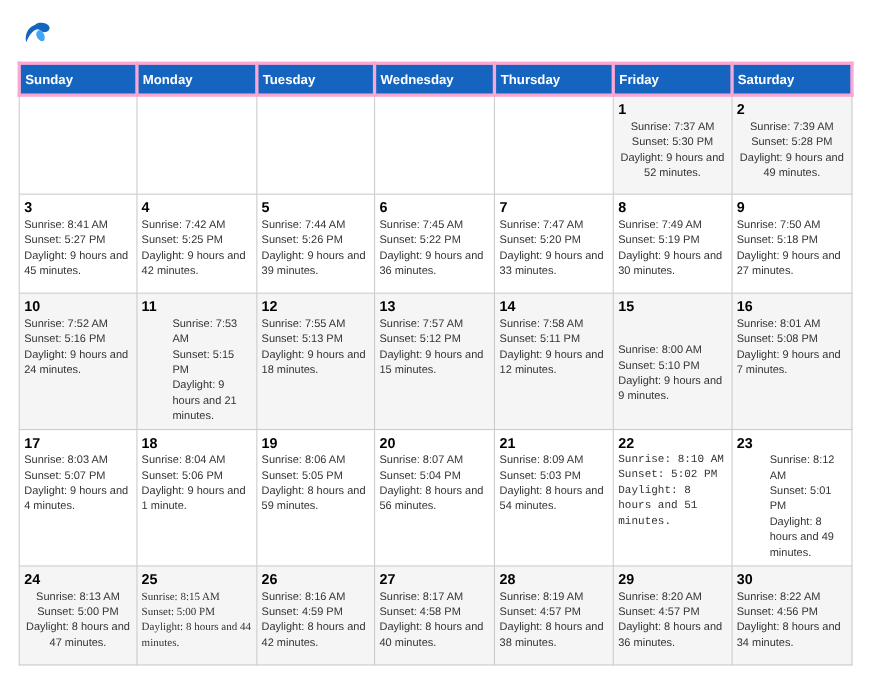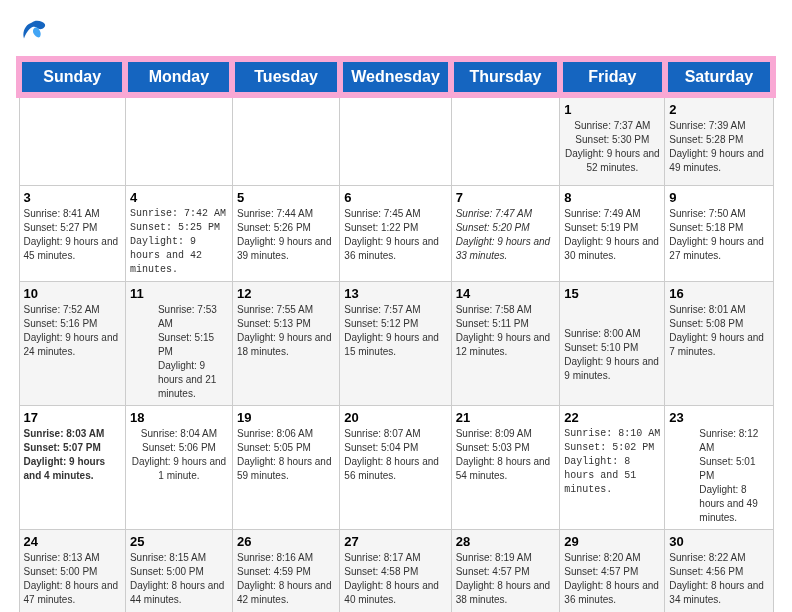--- a/index.html
+++ b/index.html
@@ -44,24 +44,24 @@
       color: #555;
     }
     table {
       width: 100%;
       border-collapse: collapse;
       font-size: 11px;
     }
     thead tr th {
       background-color: #1565c0;
       color: #fff;
-      text-align: center;
+      text-align: left;
       padding: 6px 4px;
-      font-size: 16px;
-      border: 6px solid #f9a8d4;
+      font-size: 12px;
+      border: 3px solid #f9a8d4;
     }
     tbody tr td {
       border: 1px solid #ccc;
       vertical-align: top;
       padding: 4px;
       height: 90px;
       width: 113px;
       background: #fff;
     }
     tbody tr:nth-child(odd) td {
@@ -121,53 +121,53 @@
         <td class="empty-cell"></td>
         <td class="empty-cell"></td>
         <td>
           <div class="day-number">1</div>
           <div class="day-info" style="white-space: pre-line; text-align: center;">Sunrise: 7:37 AM
 Sunset: 5:30 PM
 Daylight: 9 hours and 52 minutes.</div>
         </td>
         <td>
           <div class="day-number">2</div>
-          <div class="day-info" style="white-space: pre-line;">Sunrise: 7:39 AM
+          <div class="day-info" style="white-space: pre-line; text-align: center;">Sunrise: 7:39 AM
 Sunset: 5:28 PM
 Daylight: 9 hours and 49 minutes.</div>
         </td>
       </tr>
       <tr>
         <td>
           <div class="day-number">3</div>
           <div class="day-info" style="white-space: pre-line;">Sunrise: 8:41 AM
 Sunset: 5:27 PM
 Daylight: 9 hours and 45 minutes.</div>
         </td>
         <td>
           <div class="day-number">4</div>
-          <div class="day-info" style="white-space: pre-line; font-family: Liberation Mono, monospace;">Sunrise: 7:42 AM
+          <div class="day-info" style="white-space: pre-line;">Sunrise: 7:42 AM
 Sunset: 5:25 PM
 Daylight: 9 hours and 42 minutes.</div>
         </td>
         <td>
           <div class="day-number">5</div>
           <div class="day-info" style="white-space: pre-line;">Sunrise: 7:44 AM
 Sunset: 5:26 PM
 Daylight: 9 hours and 39 minutes.</div>
         </td>
         <td>
           <div class="day-number">6</div>
           <div class="day-info" style="white-space: pre-line;">Sunrise: 7:45 AM
-Sunset: 1:22 PM
+Sunset: 5:22 PM
 Daylight: 9 hours and 36 minutes.</div>
         </td>
         <td>
           <div class="day-number">7</div>
-          <div class="day-info" style="white-space: pre-line; font-style: italic;">Sunrise: 7:47 AM
+          <div class="day-info" style="white-space: pre-line;">Sunrise: 7:47 AM
 Sunset: 5:20 PM
 Daylight: 9 hours and 33 minutes.</div>
         </td>
         <td>
           <div class="day-number">8</div>
           <div class="day-info" style="white-space: pre-line;">Sunrise: 7:49 AM
 Sunset: 5:19 PM
 Daylight: 9 hours and 30 minutes.</div>
         </td>
         <td>
@@ -217,27 +217,27 @@
         <td>
           <div class="day-number">16</div>
           <div class="day-info" style="white-space: pre-line;">Sunrise: 8:01 AM
 Sunset: 5:08 PM
 Daylight: 9 hours and 7 minutes.</div>
         </td>
       </tr>
       <tr>
         <td>
           <div class="day-number">17</div>
-          <div class="day-info" style="white-space: pre-line; font-weight: bold;">Sunrise: 8:03 AM
+          <div class="day-info" style="white-space: pre-line;">Sunrise: 8:03 AM
 Sunset: 5:07 PM
 Daylight: 9 hours and 4 minutes.</div>
         </td>
         <td>
           <div class="day-number">18</div>
-          <div class="day-info" style="white-space: pre-line; text-align: center;">Sunrise: 8:04 AM
+          <div class="day-info" style="white-space: pre-line;">Sunrise: 8:04 AM
 Sunset: 5:06 PM
 Daylight: 9 hours and 1 minute.</div>
         </td>
         <td>
           <div class="day-number">19</div>
           <div class="day-info" style="white-space: pre-line;">Sunrise: 8:06 AM
 Sunset: 5:05 PM
 Daylight: 8 hours and 59 minutes.</div>
         </td>
         <td>
@@ -261,27 +261,27 @@
         <td>
           <div class="day-number">23</div>
           <div class="day-info" style="white-space: pre-line; margin-left: 30px;">Sunrise: 8:12 AM
 Sunset: 5:01 PM
 Daylight: 8 hours and 49 minutes.</div>
         </td>
       </tr>
       <tr>
         <td>
           <div class="day-number">24</div>
-          <div class="day-info" style="white-space: pre-line;">Sunrise: 8:13 AM
+          <div class="day-info" style="white-space: pre-line; text-align: center;">Sunrise: 8:13 AM
 Sunset: 5:00 PM
 Daylight: 8 hours and 47 minutes.</div>
         </td>
         <td>
           <div class="day-number">25</div>
-          <div class="day-info" style="white-space: pre-line;">Sunrise: 8:15 AM
+          <div class="day-info" style="white-space: pre-line; font-family: Liberation Serif, serif;">Sunrise: 8:15 AM
 Sunset: 5:00 PM
 Daylight: 8 hours and 44 minutes.</div>
         </td>
         <td>
           <div class="day-number">26</div>
           <div class="day-info" style="white-space: pre-line;">Sunrise: 8:16 AM
 Sunset: 4:59 PM
 Daylight: 8 hours and 42 minutes.</div>
         </td>
         <td>

